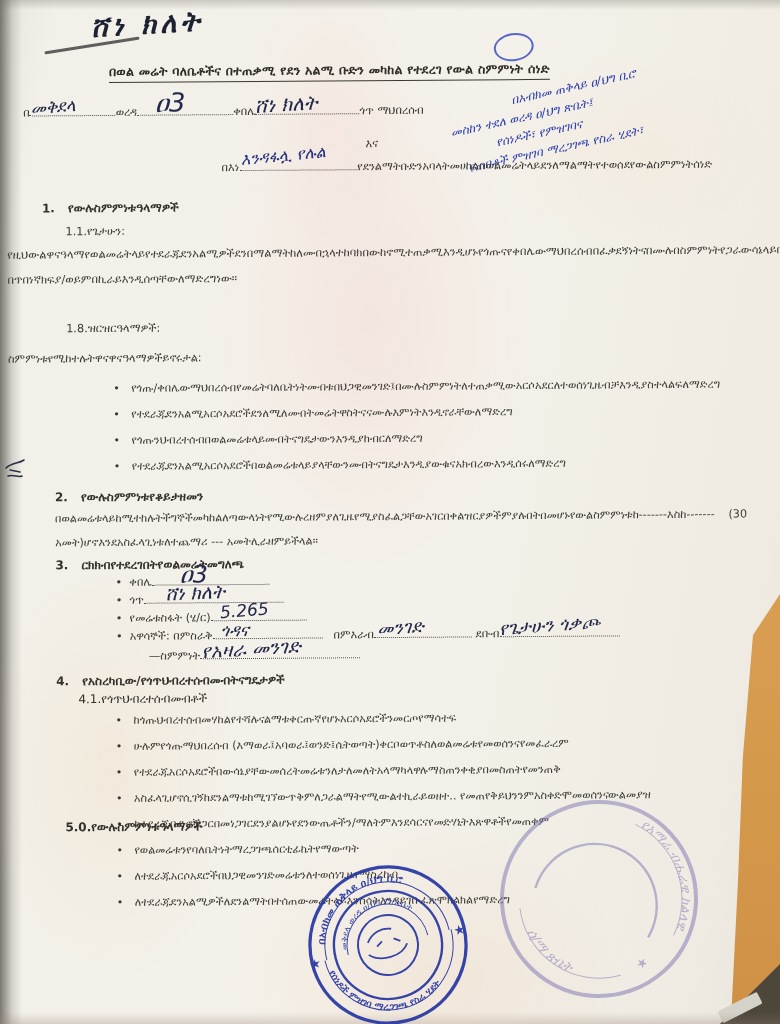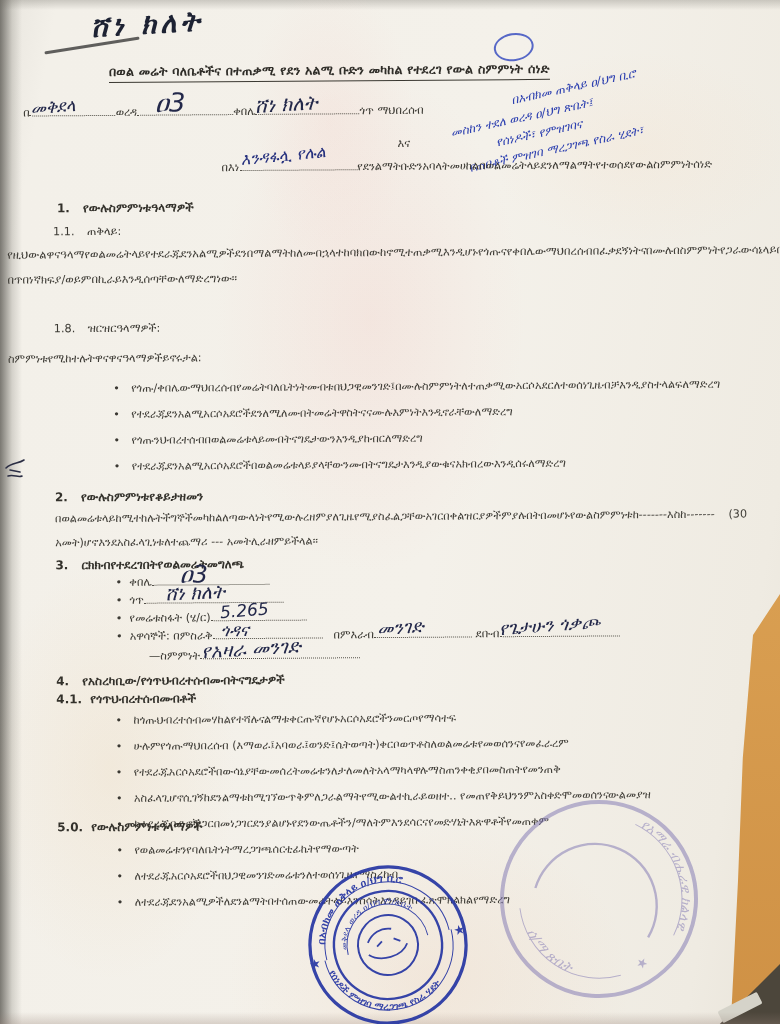--- a/index.html
+++ b/index.html
@@ -27,21 +27,21 @@
     radial-gradient(180px 300px at 110px 770px,rgba(236,214,182,.28),rgba(0,0,0,0) 70%),
     radial-gradient(280px 220px at 430px 980px,rgba(238,211,188,.32),rgba(0,0,0,0) 72%),
     radial-gradient(220px 140px at 640px 150px,rgba(244,226,206,.28),rgba(0,0,0,0) 70%);}
   
   .doc{position:absolute;inset:0;transform:rotate(-.4deg);}
   .t{position:absolute;white-space:nowrap;}
   .title{font-weight:bold;font-size:12.6px;color:#2f2d28;border-bottom:1.6px solid #3a3831;
     padding-bottom:2px;letter-spacing:.2px;}
   .h{font-weight:bold;font-size:12px;color:#33312b;}
   .hn{display:inline-block;width:26px;}
-  .hn2{display:inline-block;width:34px;}
+  .hn2{display:inline-block;width:34px;text-align:right;}
   .body-par{position:absolute;font-size:11.4px;line-height:25px;text-align:justify;color:#403e38;white-space:normal;}
   .blist{position:absolute;list-style:none;margin:0;padding:0;font-size:11.2px;color:#403e38;}
   .blist li{position:relative;padding-left:20px;margin-bottom:5px;line-height:21px;white-space:normal;}
   .blist li::before{content:"•";position:absolute;left:2px;top:0;color:#3a3832;}
   .lbl{font-size:11.3px;color:#3d3b35;}
   .fill{display:inline-block;border-bottom:1.6px dotted #55524a;position:relative;vertical-align:baseline;}
   
   .hw{position:absolute;font-style:italic;color:#23284a;white-space:nowrap;transform-origin:left bottom;}
   .pen-blue{color:#2e41b0;}
   .topnote{position:absolute;left:94px;top:6px;font-size:28px;font-style:italic;font-weight:600;
@@ -87,28 +87,28 @@
       <span>በ</span><span class="fill" style="width:86px;"><span class="hw" style="left:2px;bottom:-3px;font-size:17px;transform:rotate(-4deg);">መቅደላ</span></span><span>ወረዳ</span><span class="fill" style="width:96px;"><span class="hw" style="left:18px;bottom:-4px;font-size:26px;">ዐ3</span></span><span>ቀበሌ</span><span class="fill" style="width:104px;"><span class="hw" style="left:0px;bottom:-4px;font-size:20px;transform:rotate(-3deg);">ሸነ ክለት</span></span><span>ጎጥ ማህበረሰብ</span>
     </div>
 
     <div class="annot">
       <div style="margin-left:66px;">በአብክመ ጠቅላይ ዐ/ህግ ቢሮ</div>
       <div style="margin-left:0px;">መስከን ተደለ ወረዳ ዐ/ህግ ጽቤት፤</div>
       <div style="margin-left:42px;">የሰነዶች፣ የምዝገባና</div>
       <div style="margin-left:10px;">የጠበቆች ምዝገባ ማረጋገጫ የስራ ሂደት፣</div>
     </div>
 
-    <div class="t lbl" style="left:400px;top:137px;font-family:Liberation Serif, serif;">እና</div>
+    <div class="t lbl" style="left:368px;top:137px;font-family:Liberation Serif, serif;">እና</div>
 
     <div class="t lbl" style="left:224px;top:160px;">
       <span>በእነ</span><span class="fill" style="width:118px;"><span class="hw pen-blue" style="left:2px;bottom:1px;font-size:16px;transform:rotate(-5deg);color:#26317e;">እንዳፋሏ የሉል</span></span><span>የደንልማትቡድንአባላትመሀከልበወልመሬትላይደንለማልማትየተወሰደየውልስምምነትሰነድ</span>
     </div>
 
-    <div class="t h" style="left:59px;top:199px;"><span class="hn">1.</span><span>የውሉስምምነቱዓላማዎች</span></div>
-    <div class="t lbl" style="left:55px;top:223px;"><span class="hn2">1.1.</span><span>ጠቅላይ:</span></div>
+    <div class="t h" style="left:44px;top:199px;"><span class="hn">1.</span><span>የውሉስምምነቱዓላማዎች</span></div>
+    <div class="t lbl" style="left:55px;top:223px;"><span class="hn2">1.1.</span><span>የጌታሁን:</span></div>
     <div class="body-par" style="left:9px;top:240px;width:740px;">የዚህውልዋናዓላማየወልመሬትላይየተደራጁደንአልሚዎችደንበማልማትከለሙበኋላተከባክበውከኖሚተጠቃሚእንዲሆኑየጎጡናየቀበሌውማህበረሰብበፈቃደኝነትናበሙሉበስምምነትየጋራውሳኔላይበመድረስየወልመሬትላረገፀ፤በነጻ/በጥበነኛክፍያ/ወይምበኪራይእንዲሰጣቸውለማድረግነው።</div>
 
     <div class="t lbl" style="left:55px;top:320px;"><span class="hn2">1.8.</span><span>ዝርዝርዓላማዎች:</span></div>
     <div class="t lbl" style="left:9px;top:350px;">ስምምነቱየሚከተሉትዋናዋናዓላማዎችይኖሩታል:</div>
     <ul class="blist" style="left:112px;top:376px;width:636px;">
       <li>የጎጡ/ቀበሌውማህበረሰብየመሬትባለቤትነትመብቱበህጋዊመንገድ፤በሙሉስምምነትለተጠቃሚውአርሶአደርለተወሰነጊዜብቻእንዲያስተላልፍለማድረግ</li>
       <li>የተደራጁደንአልሚአርሶአደሮችደንለሚለሙበትመሬትዋስትናናሙሉእምነትእንዲኖራቸውለማድረግ</li>
       <li>የጎጡንህብረተሰብበወልመሬቱላይመብትናግዴታውንእንዲያከብርለማድረግ</li>
       <li>የተደራጁደንአልሚአርሶአደሮችበወልመሬቱላይያላቸውንመብትናግዴታእንዲያውቁናአክብረውእንዲሰሩለማድረግ</li>
     </ul>
@@ -118,21 +118,21 @@
 
     <div class="t h" style="left:55px;top:556px;"><span class="hn">3.</span><span>ርክክብየተደረገበትየወልመሬትመግለጫ</span></div>
 
     <div class="t lbl" style="left:115px;top:574px;">•&nbsp;&nbsp;<span>ቀበሌ</span><span class="fill" style="width:118px;"><span class="hw" style="left:28px;bottom:-4px;font-size:24px;">ዐ3</span></span></div>
     <div class="t lbl" style="left:115px;top:592px;">•&nbsp;&nbsp;<span>ጎጥ</span><span class="fill" style="width:140px;"><span class="hw" style="left:22px;bottom:-3px;font-size:19px;transform:rotate(-2deg);">ሸነ ክለት</span></span></div>
     <div class="t lbl" style="left:115px;top:610px;">•&nbsp;&nbsp;<span>የመሬቱስፋት (ሄ/ር)</span><span class="fill" style="width:96px;"><span class="hw" style="left:10px;bottom:-2px;font-size:17px;transform:rotate(-4deg);">5.265</span></span></div>
     <div class="t lbl" style="left:115px;top:628px;">•&nbsp;&nbsp;<span>አዋሳኞች:</span>&nbsp;<span>በምስራቅ</span><span class="fill" style="width:110px;"><span class="hw" style="left:8px;bottom:-2px;font-size:17px;">ጎዳና</span></span>&nbsp;&nbsp;&nbsp;<span>በምእራብ</span><span class="fill" style="width:98px;"><span class="hw" style="left:4px;bottom:-3px;font-size:18px;transform:rotate(-3deg);">መንገድ</span></span>&nbsp;<span>ደቡብ</span><span class="fill" style="width:120px;"><span class="hw" style="left:0px;bottom:-4px;font-size:18px;transform:rotate(-4deg);">የጌታሁን ጎቃጮ</span></span></div>
     <div class="t lbl" style="left:148px;top:648px;">—<span>ስምምነት</span><span class="fill" style="width:160px;"><span class="hw" style="left:2px;bottom:-5px;font-size:19px;transform:rotate(-3deg);">የአዛራ መንገድ</span></span></div>
 
     <div class="t h" style="left:55px;top:672px;"><span class="hn">4.</span><span>የአስረካቢው/የጎጥህብረተሰብመብትናግዴታዎች</span></div>
-    <div class="t h" style="left:55px;top:690px;font-weight:bold;"><span class="hn2">4.1.</span><span>የጎጥህብረተሰብመብቶች</span></div>
+    <div class="t h" style="left:66px;top:690px;font-weight:normal;"><span class="hn2">4.1.</span><span>የጎጥህብረተሰብመብቶች</span></div>
     <ul class="blist" style="left:112px;top:708px;width:640px;">
       <li>ከጎጡህብረተሰብመሃከልየተሻሉናልማቱቀርጡኛየሆኑአርሶአደሮችንመርጦየማሳተፍ</li>
       <li>ሁሉምየጎጡማህበረሰብ (እማወራ፤አባወራ፤ወንድ፤ሴትወጣት)ቀርቦወጥቶስለወልመሬቱየመወሰንናየመፈራረም</li>
       <li>የተደራጁአርሶአደሮችበውሳኔያቸውመሰረትመሬቱንለታለመለትአላማካላዋሉማስጠንቀቂያበመስጠትየመንጠቅ</li>
       <li>አስፈላጊሆኖሲገኝከደንልማቱከሚገኘውጥቅምለጋራልማትየሚውልተኪራይወዘተ.. የመጠየቅይህንንምአስቀድሞመወሰንናውልመያዝ</li>
       <li>ከተደራጁቡድኖችጋርበመነጋገርደንያልሆኑየደንውጤቶችን/ማለትምእንደሳርናየመድሃኒትእጽዋቶችየመጠቀም</li>
     </ul>
 
     <div class="t h" style="left:55px;top:818px;"><span class="hn2">5.0.</span><span>የውሉስምምነቱዓላማዎች</span></div>
     <ul class="blist" style="left:112px;top:838px;width:620px;">

